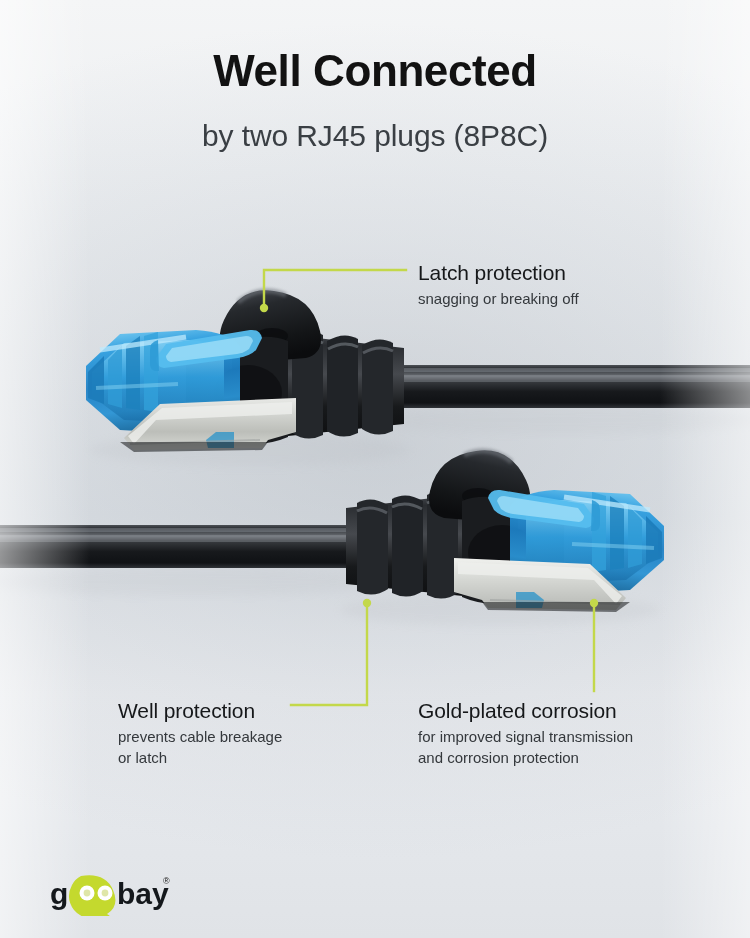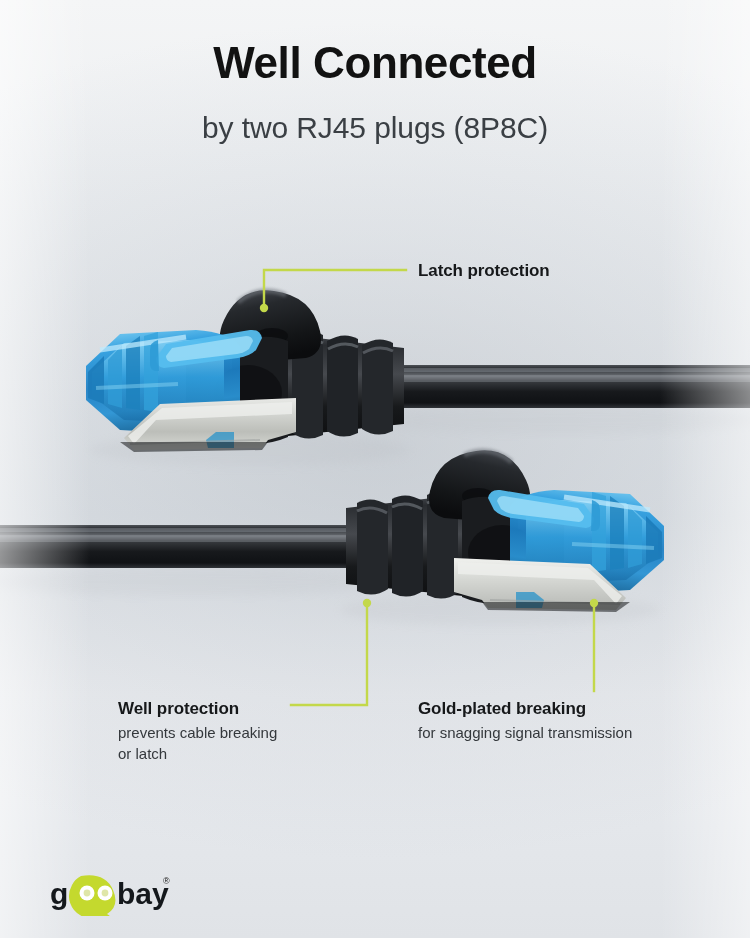--- a/index.html
+++ b/index.html
@@ -33,36 +33,36 @@
     left: 0;
     width: 750px;
     text-align: center;
   }
   .title {
     font-size: 44px;
     font-weight: bold;
     color: #121212;
     letter-spacing: -0.4px;
     line-height: 1.05;
-    margin: 4px;
+    margin: 12px;
   }
   .subtitle {
     font-size: 30px;
     font-weight: normal;
     color: #3a3f44;
     letter-spacing: -0.1px;
     line-height: 1.2;
     margin: 24px 0 0 0;
   }
 
   
   .callout { position: absolute; }
   .callout-title {
-    font-size: 17px;
-    font-weight: bold;
+    font-size: 21px;
+    font-weight: normal;
     color: #16181a;
     letter-spacing: -0.1px;
     margin: 0 0 3px 0;
     white-space: nowrap;
   }
   .callout-line {
     font-size: 15px;
     color: #34383c;
     line-height: 1.42;
     white-space: nowrap;
@@ -323,31 +323,33 @@
     </g>
   </svg>
 
   <div class="header">
     <h1 class="title">Well Connected</h1>
     <p class="subtitle">by two RJ45 plugs (8P8C)</p>
   </div>
 
   <div class="callout" id="callout-latch">
     <p class="callout-title">Latch protection</p>
+    <div class="callout-line">snagging or breaking off</div>
   </div>
 
   <div class="callout" id="callout-bend">
     <p class="callout-title">Well protection</p>
-    <div class="callout-line">prevents cable breaking</div>
+    <div class="callout-line">prevents cable breakage</div>
     <div class="callout-line">or latch</div>
   </div>
 
   <div class="callout" id="callout-gold">
-    <p class="callout-title">Gold-plated breaking</p>
-    <div class="callout-line">for snagging signal transmission</div>
+    <p class="callout-title">Gold-plated corrosion</p>
+    <div class="callout-line">for improved signal transmission</div>
+    <div class="callout-line">and corrosion protection</div>
   </div>
 
   <svg class="logo" width="135" height="44" viewBox="0 0 135 44">
 
     <path d="M33,4 q24,-4 32,14 q7,16 -6,24 q5,3 7,7 q-9,1 -15,-4 q-16,4 -25,-7 q-9,-12 -2,-25 q3,-6 9,-9 Z" fill="#c4d92e"></path>
 
     <circle cx="39" cy="21" r="7.5" fill="#ffffff"></circle>
     <circle cx="39" cy="21" r="3.4" fill="#dfe6a8"></circle>
     <circle cx="57" cy="21" r="7.5" fill="#ffffff"></circle>
     <circle cx="57" cy="21" r="3.4" fill="#dfe6a8"></circle>

